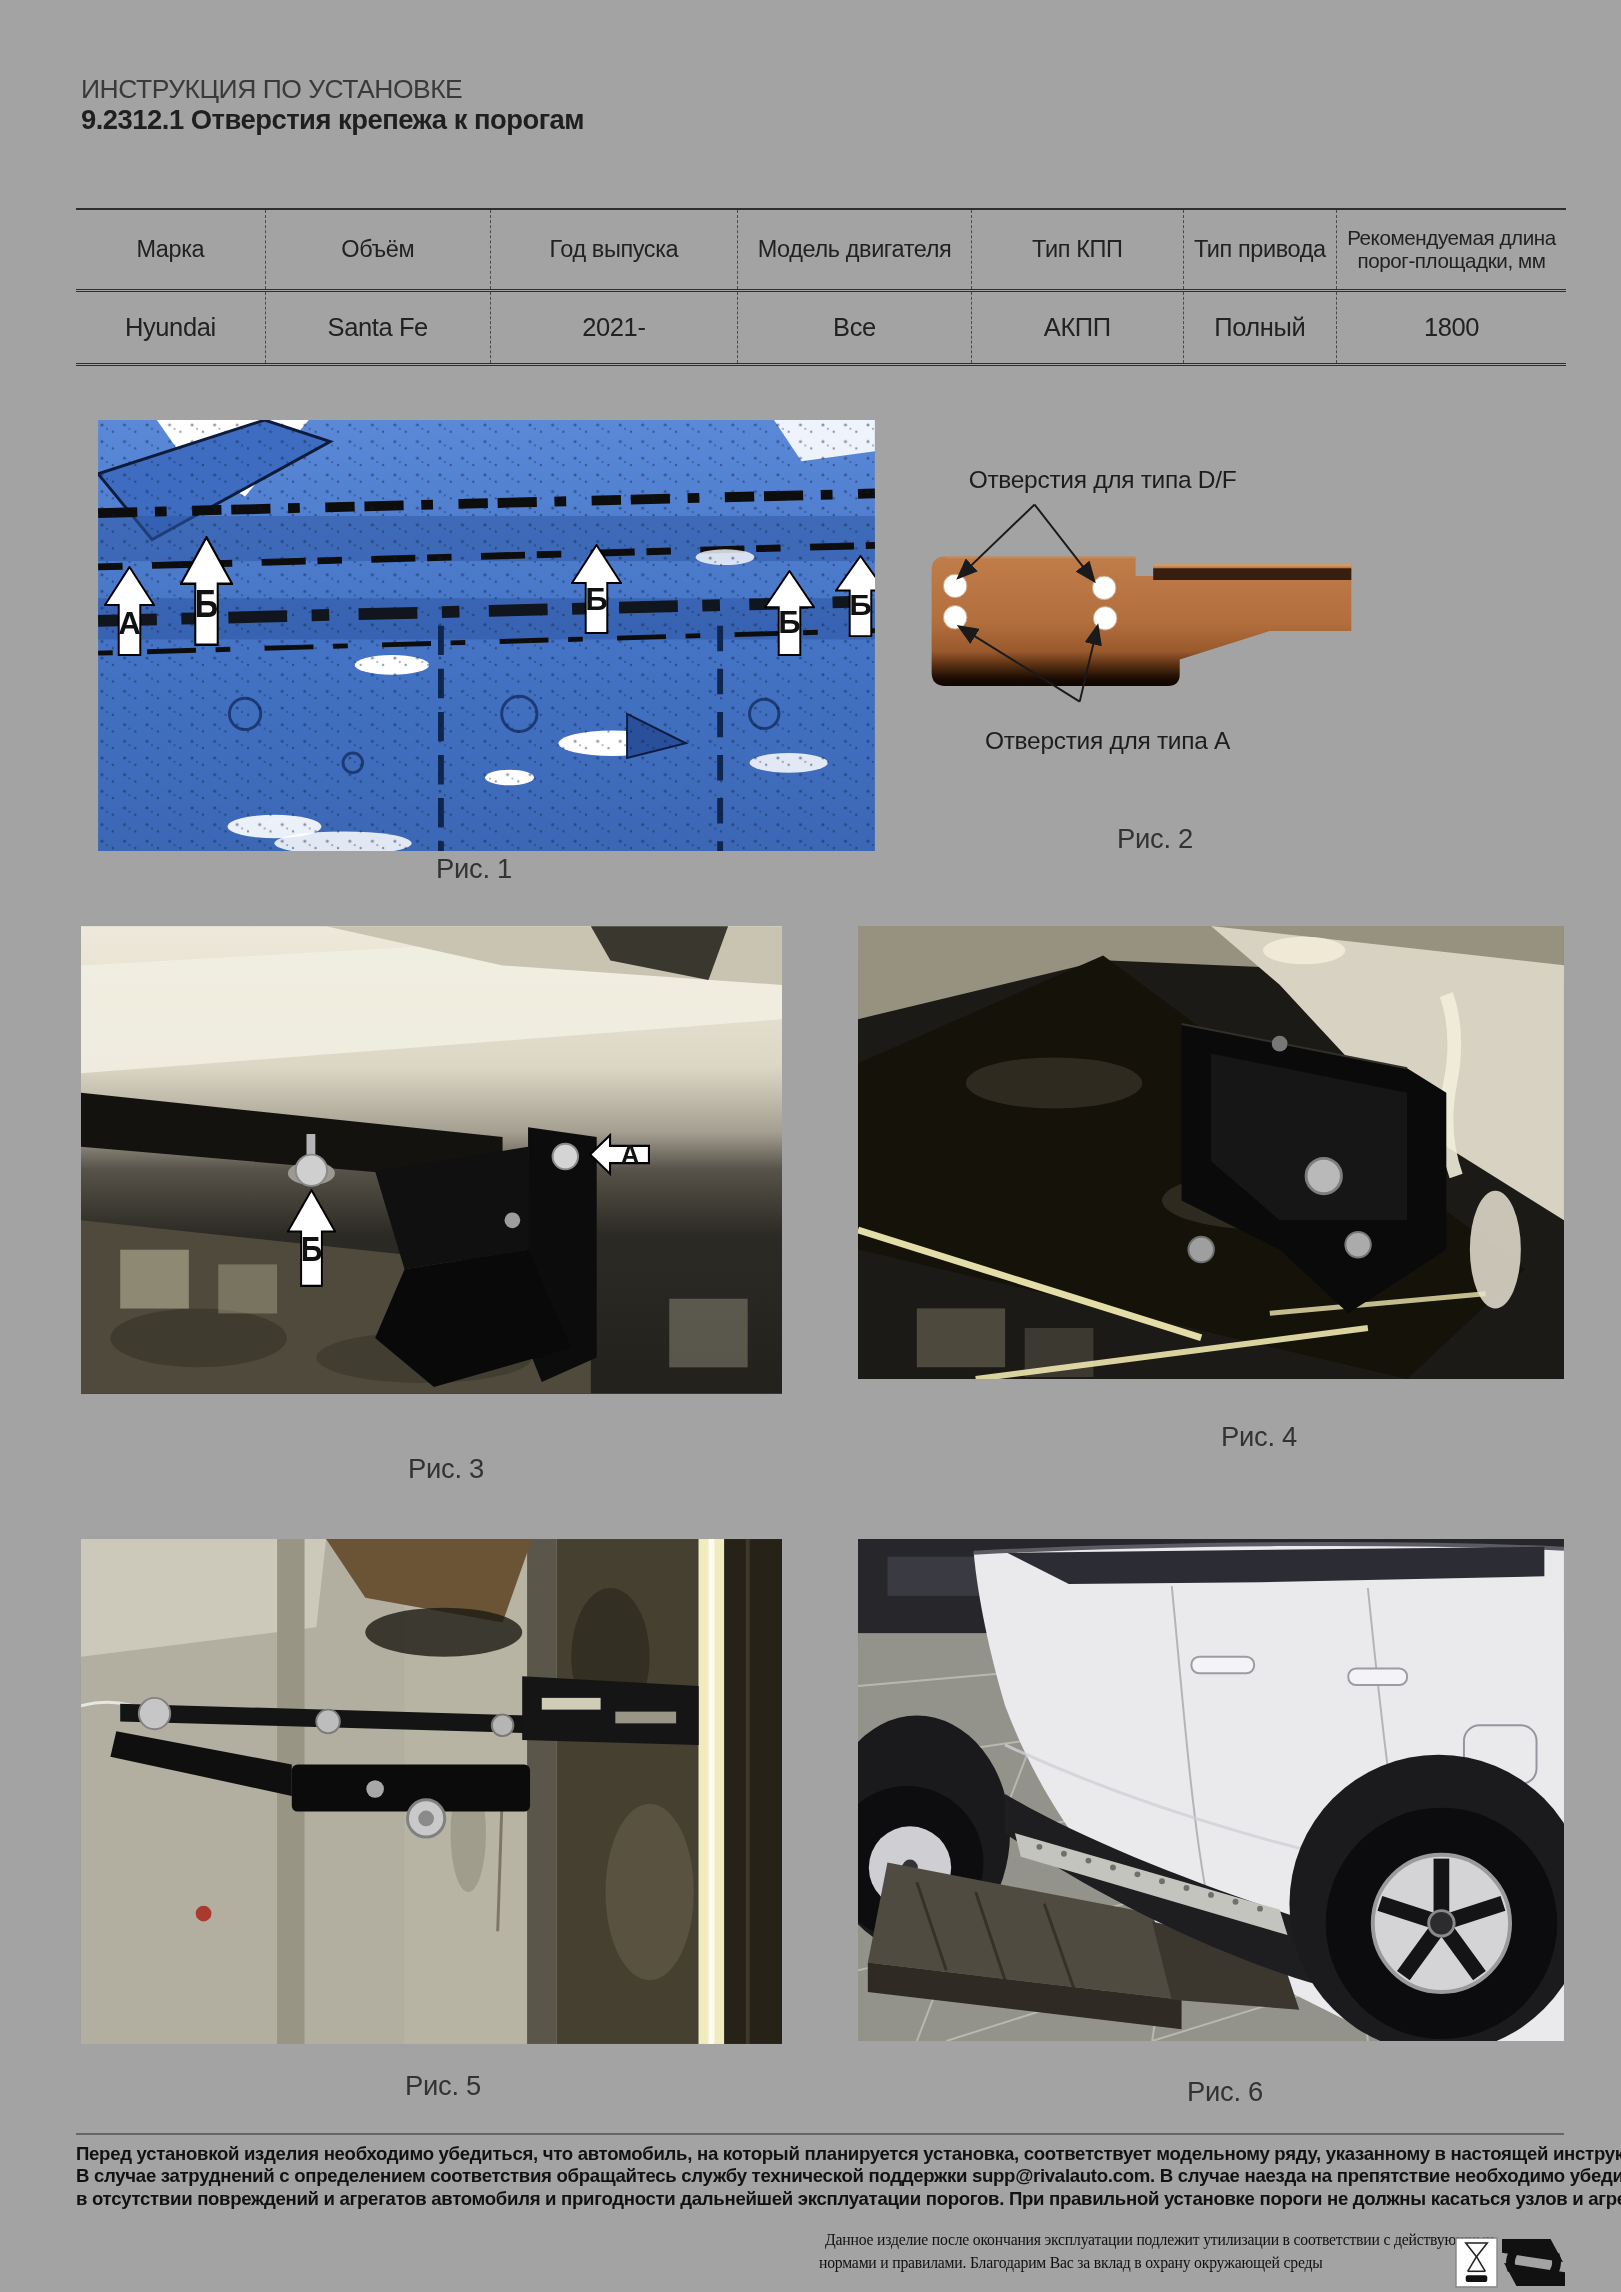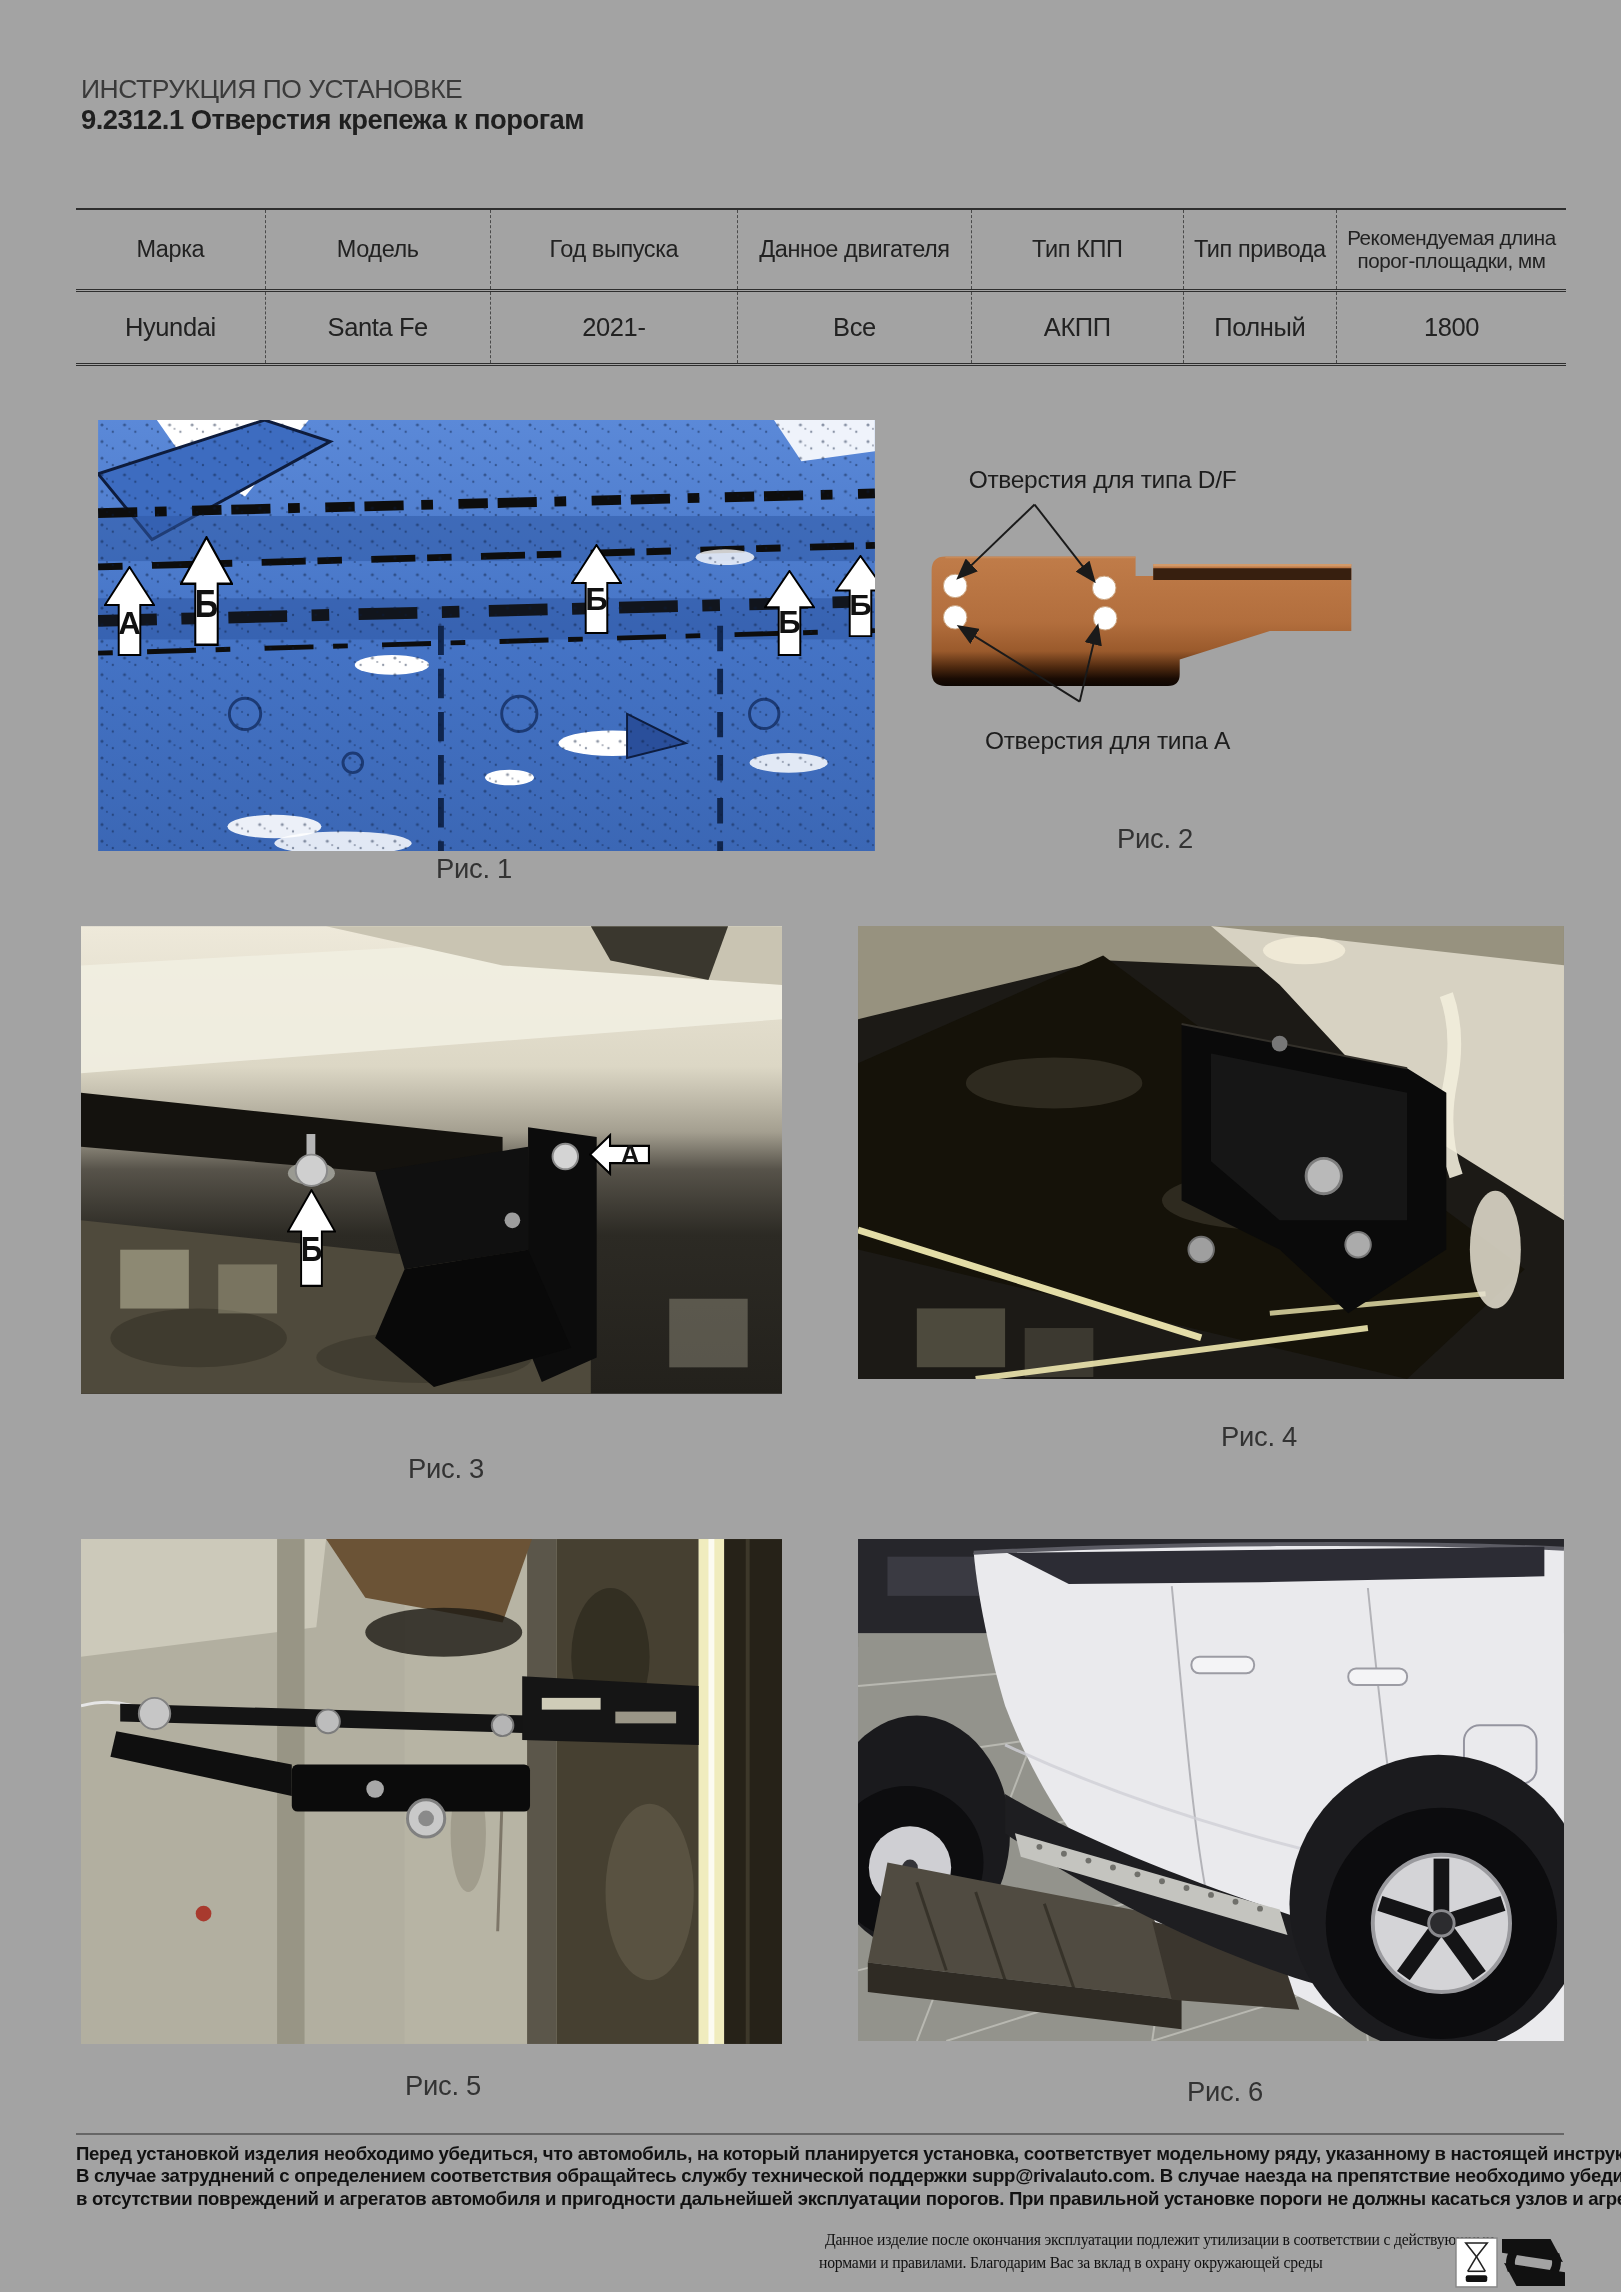--- a/index.html
+++ b/index.html
@@ -44,23 +44,23 @@
         <col style="width:15.1%">
         <col style="width:16.6%">
       <col style="width:15.7%">
         <col style="width:14.2%">
         <col style="width:10.3%">
         <col style="width:15.4%">
     </colgroup>
     <thead>
       <tr>
         <th>Марка</th>
-        <th>Модель</th>
+        <th>Объём</th>
         <th>Год выпуска</th>
-        <th>Данное двигателя</th>
+        <th>Модель двигателя</th>
         <th>Тип КПП</th>
         <th>Тип привода</th>
         <th class="small">Рекомендуемая длина порог-площадки, мм</th>
       </tr>
     </thead>
     <tbody>
       <tr>
         <td>Hyundai</td>
         <td>Santa Fe</td>
         <td>2021-</td>

